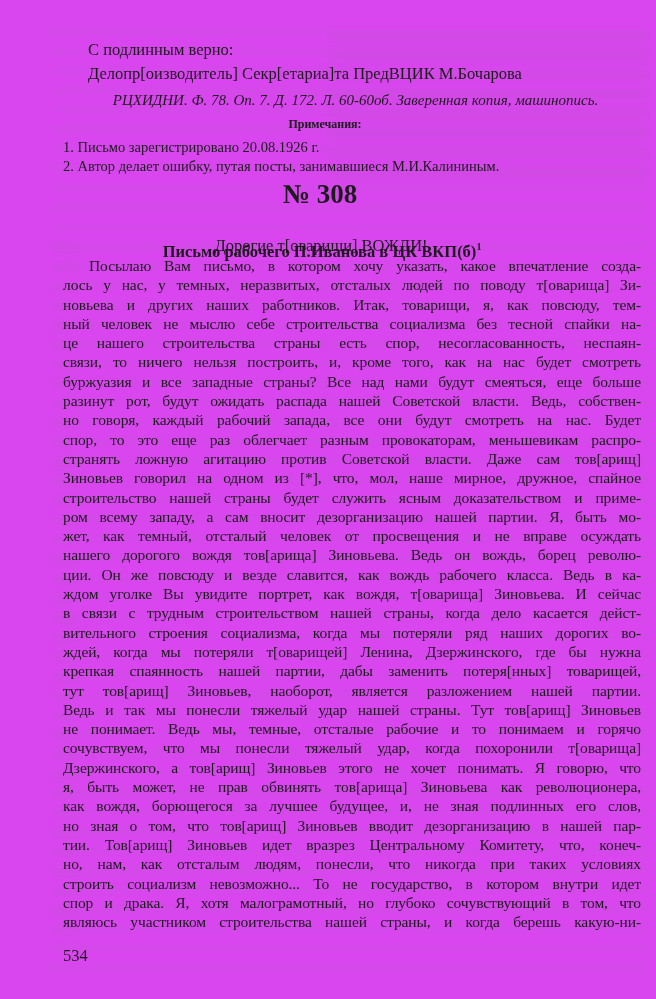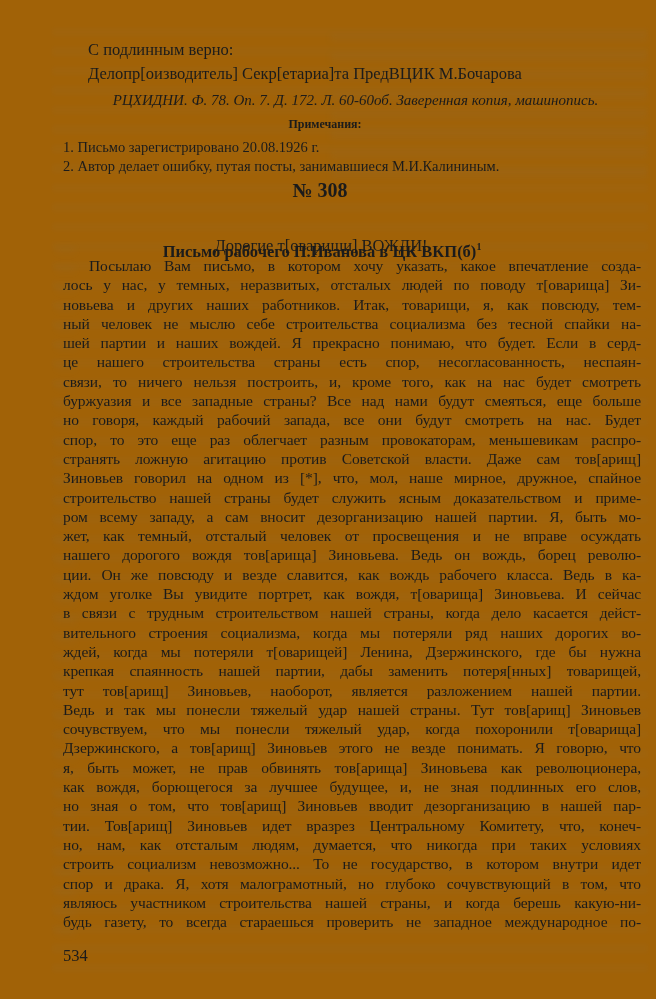--- a/index.html
+++ b/index.html
@@ -5,21 +5,21 @@
   html, body {
     margin: 0;
     padding: 0;
     background: #e8e8e6;
   }
   .page {
     position: relative;
     width: 656px;
     height: 999px;
     margin: 0 auto;
-    background: #a16207;
+    background: #d946ef;
     font-family: "Liberation Serif", "DejaVu Serif", serif;
     color: #1b1b1b;
     overflow: hidden;
   }
   
   .bleed {
     position: absolute;
     left: 52px; right: 8px; top: 28px; bottom: 24px;
     background: repeating-linear-gradient(
       to bottom,
@@ -76,21 +76,21 @@
     position: absolute;
     left: 63px; top: 138px; width: 578px;
     font-size: 14.5px;
     line-height: 19px;
   }
   .doc-number {
     position: absolute;
     left: 0; top: 179px; width: 640px;
     text-align: center;
     font-weight: bold;
-    font-size: 20px;
+    font-size: 27px;
   }
   .doc-title {
     position: absolute;
     left: 0; top: 210px; width: 644px;
     text-align: center;
     font-weight: bold;
     font-size: 16.5px;
     margin-top: 31px;
   }
   .doc-title sup {
@@ -152,48 +152,48 @@
     <span>Письмо рабочего П.Иванова в ЦК ВКП(б)</span><sup>1</sup>
   </div>
 
   <div class="salutation">Дорогие т[оварищи] ВОЖДИ!</div>
 
   <div class="body-text">
       <div class="body-line">Посылаю Вам письмо, в котором хочу указать, какое впечатление созда-</div>
       <div class="body-line">лось у нас, у темных, неразвитых, отсталых людей по поводу т[оварища] Зи-</div>
       <div class="body-line">новьева и других наших работников. Итак, товарищи, я, как повсюду, тем-</div>
       <div class="body-line">ный человек не мыслю себе строительства социализма без тесной спайки на-</div>
-      <div class="body-line">шей партии и наших вождей. Я прекрасно понимаю, что будет. Если в серд-</div>
       <div class="body-line">це нашего строительства страны есть спор, несогласованность, неспаян-</div>
       <div class="body-line">связи, то ничего нельзя построить, и, кроме того, как на нас будет смотреть</div>
       <div class="body-line">буржуазия и все западные страны? Все над нами будут смеяться, еще больше</div>
+      <div class="body-line">разинут рот, будут ожидать распада нашей Советской власти. Ведь, собствен-</div>
       <div class="body-line">но говоря, каждый рабочий запада, все они будут смотреть на нас. Будет</div>
       <div class="body-line">спор, то это еще раз облегчает разным провокаторам, меньшевикам распро-</div>
       <div class="body-line">странять ложную агитацию против Советской власти. Даже сам тов[арищ]</div>
       <div class="body-line">Зиновьев говорил на одном из [*], что, мол, наше мирное, дружное, спайное</div>
       <div class="body-line">строительство нашей страны будет служить ясным доказательством и приме-</div>
       <div class="body-line">ром всему западу, а сам вносит дезорганизацию нашей партии. Я, быть мо-</div>
       <div class="body-line">жет, как темный, отсталый человек от просвещения и не вправе осуждать</div>
       <div class="body-line">нашего дорогого вождя тов[арища] Зиновьева. Ведь он вождь, борец револю-</div>
       <div class="body-line">ции. Он же повсюду и везде славится, как вождь рабочего класса. Ведь в ка-</div>
       <div class="body-line">ждом уголке Вы увидите портрет, как вождя, т[оварища] Зиновьева. И сейчас</div>
       <div class="body-line">в связи с трудным строительством нашей страны, когда дело касается дейст-</div>
       <div class="body-line">вительного строения социализма, когда мы потеряли ряд наших дорогих во-</div>
       <div class="body-line">ждей, когда мы потеряли т[оварищей] Ленина, Дзержинского, где бы нужна</div>
       <div class="body-line">крепкая спаянность нашей партии, дабы заменить потеря[нных] товарищей,</div>
       <div class="body-line">тут тов[арищ] Зиновьев, наоборот, является разложением нашей партии.</div>
       <div class="body-line">Ведь и так мы понесли тяжелый удар нашей страны. Тут тов[арищ] Зиновьев</div>
+      <div class="body-line">не понимает. Ведь мы, темные, отсталые рабочие и то понимаем и горячо</div>
       <div class="body-line">сочувствуем, что мы понесли тяжелый удар, когда похоронили т[оварища]</div>
-      <div class="body-line">Дзержинского, а тов[арищ] Зиновьев этого не везде понимать. Я говорю, что</div>
+      <div class="body-line">Дзержинского, а тов[арищ] Зиновьев этого не хочет понимать. Я говорю, что</div>
       <div class="body-line">я, быть может, не прав обвинять тов[арища] Зиновьева как революционера,</div>
       <div class="body-line">как вождя, борющегося за лучшее будущее, и, не зная подлинных его слов,</div>
       <div class="body-line">но зная о том, что тов[арищ] Зиновьев вводит дезорганизацию в нашей пар-</div>
       <div class="body-line">тии. Тов[арищ] Зиновьев идет вразрез Центральному Комитету, что, конеч-</div>
-      <div class="body-line">но, нам, как отсталым людям, думается, что никогда при таких условиях</div>
+      <div class="body-line">но, нам, как отсталым людям, понесли, что никогда при таких условиях</div>
       <div class="body-line">строить социализм невозможно... То не государство, в котором внутри идет</div>
       <div class="body-line">спор и драка. Я, хотя малограмотный, но глубоко сочувствующий в том, что</div>
       <div class="body-line">являюсь участником строительства нашей страны, и когда берешь какую-ни-</div>
-      <div class="body-line">будь газету, то всегда стараешься проверить не западное международное по-</div>
     </div>
 
   <div class="page-number">534</div>
 
 </div>
 
 </body></html>

